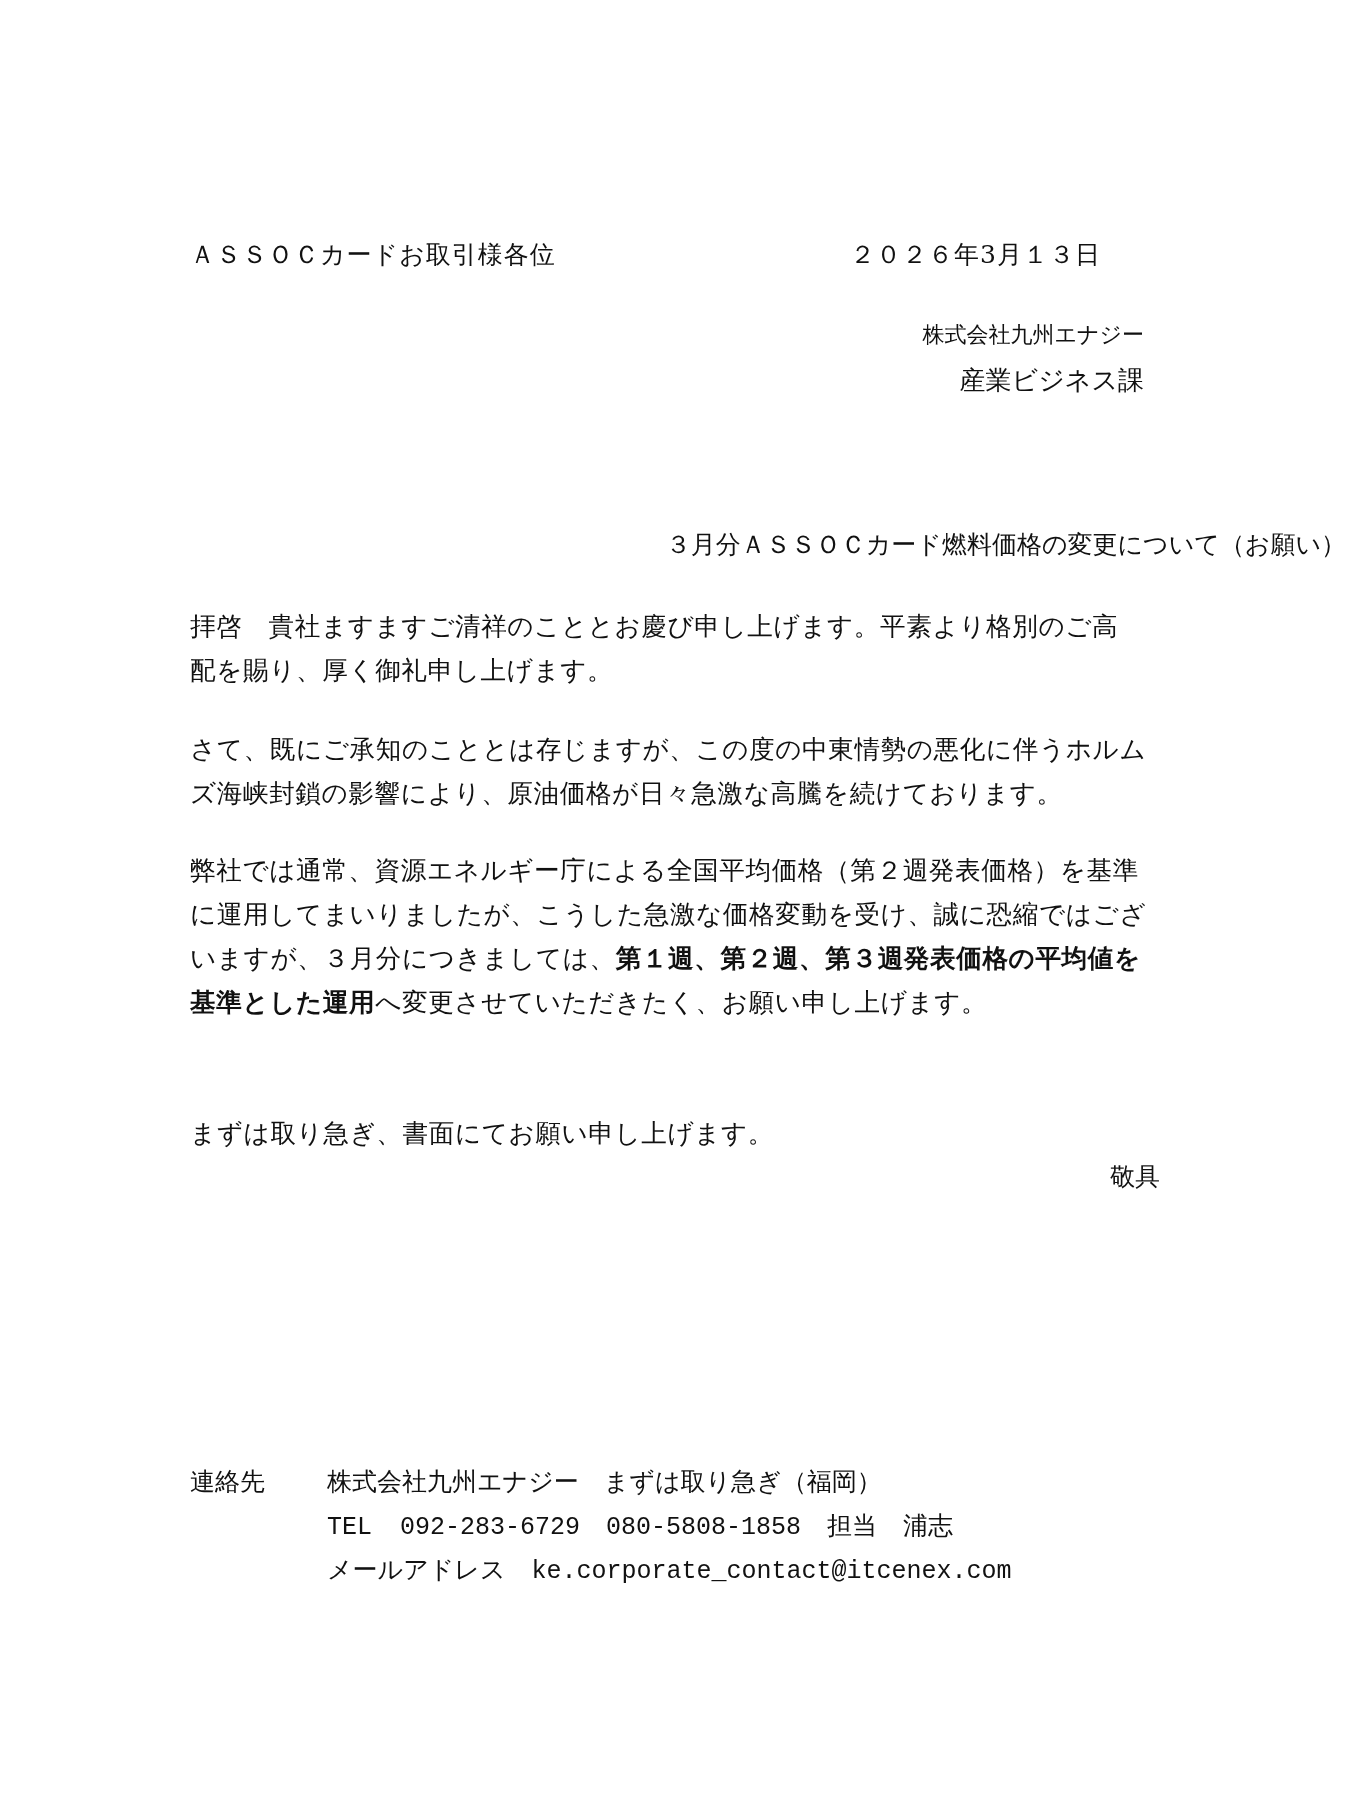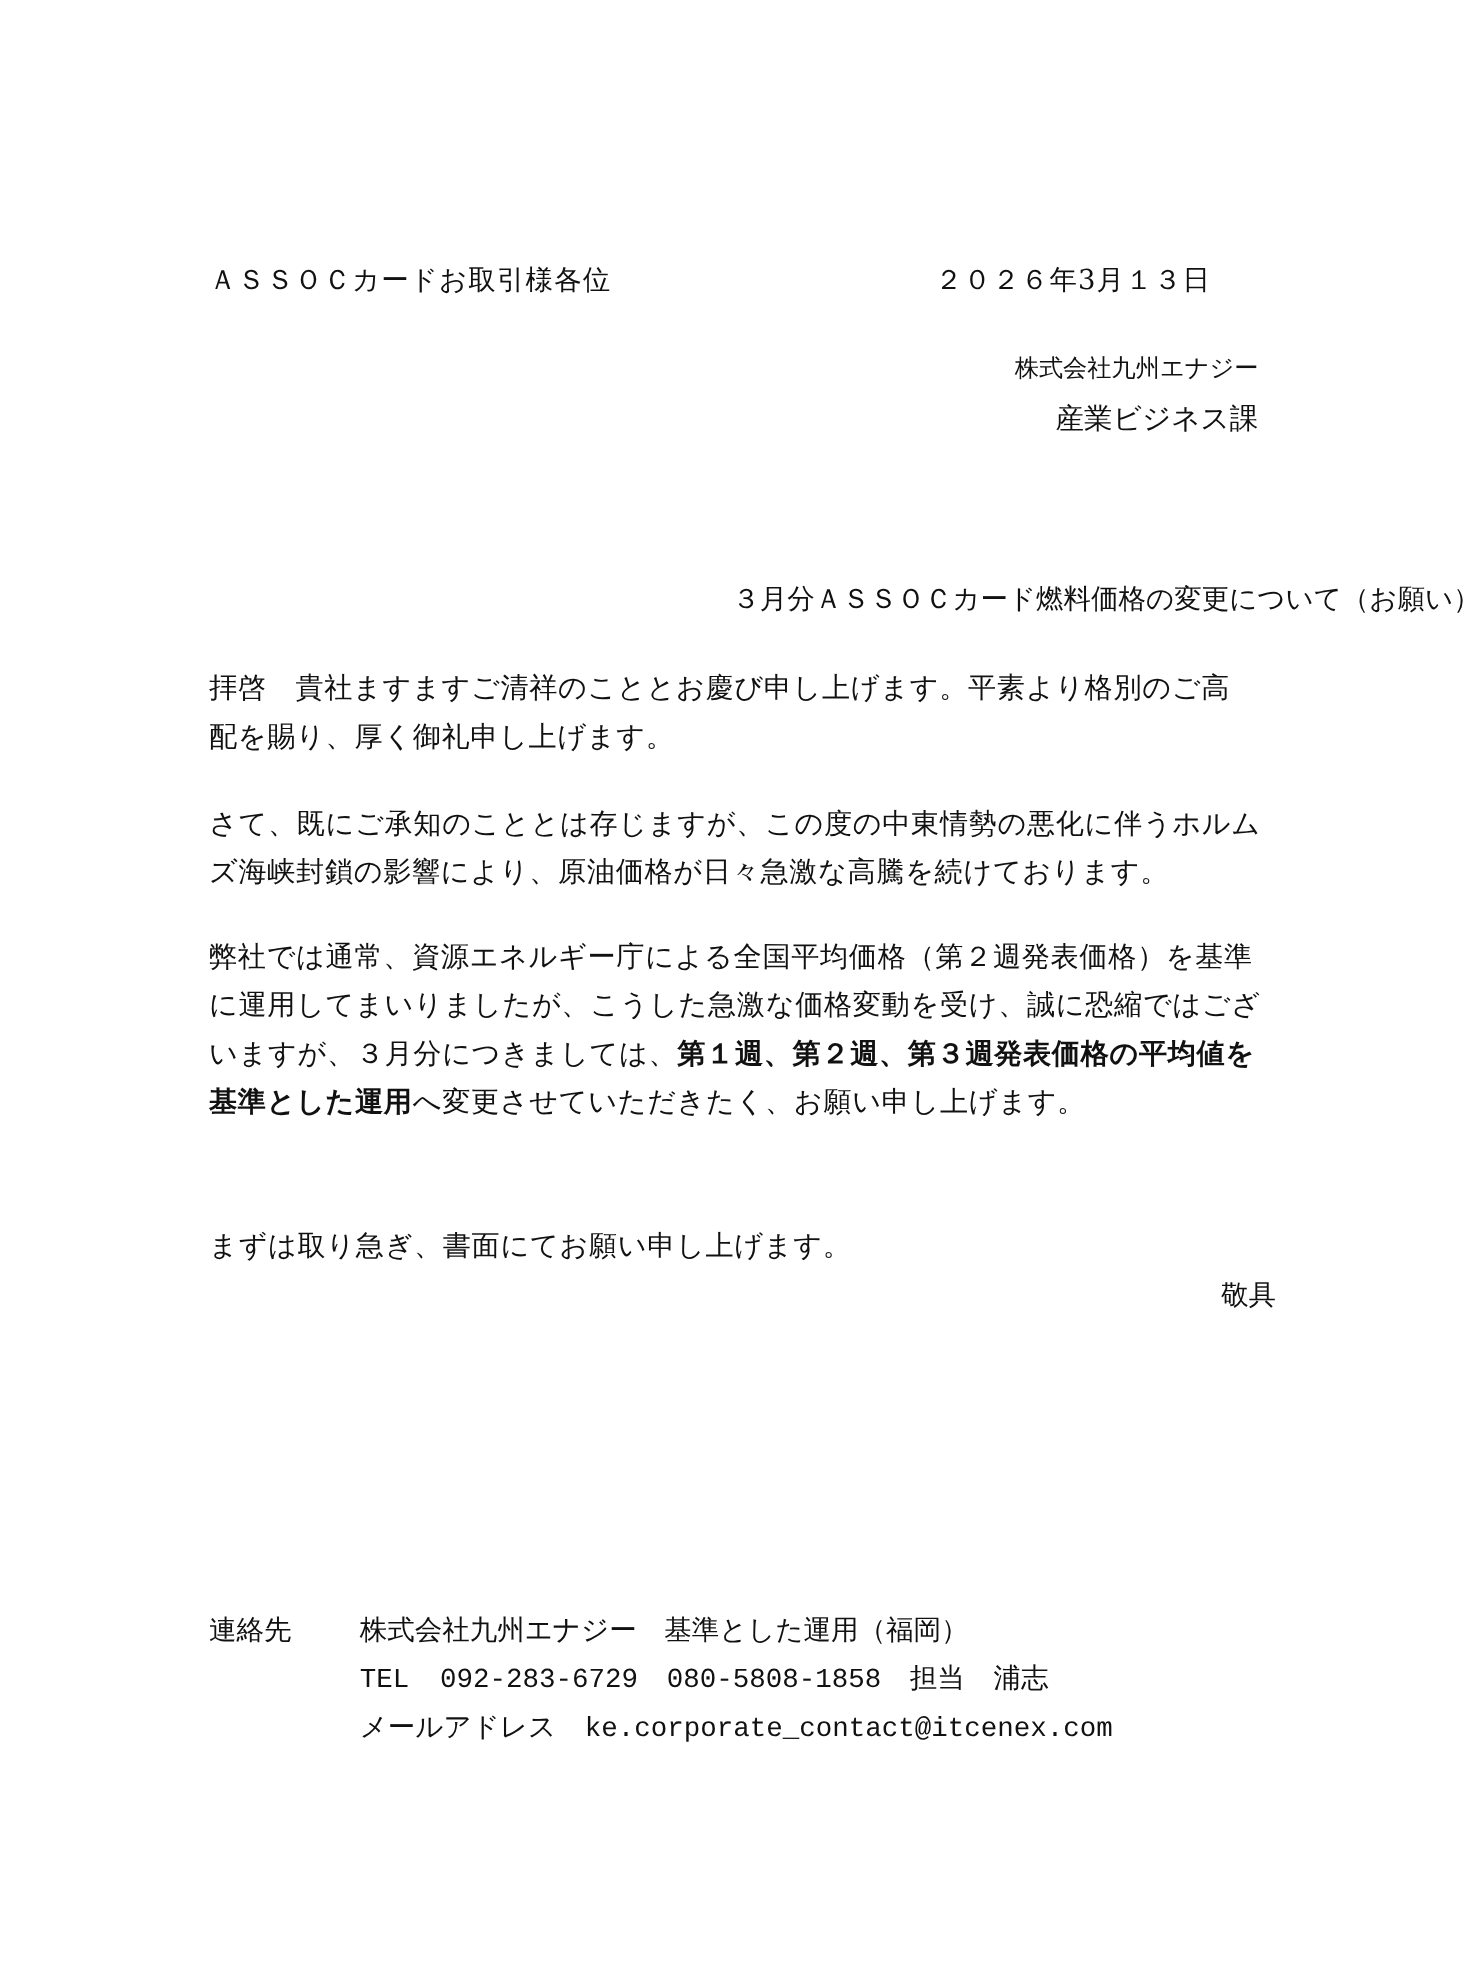--- a/index.html
+++ b/index.html
@@ -113,21 +113,21 @@
   </div>
 
   <div class="body-text p4">
     <span class="line">まずは取り急ぎ、書面にてお願い申し上げます。</span>
   </div>
 
   <div class="abs closing">敬具</div>
 
   <div class="abs contact-label">連絡先</div>
 
-  <div class="abs contact-line c1">株式会社九州エナジー　基準とした運用（福岡）</div>
+  <div class="abs contact-line c1">株式会社九州エナジー　まずは取り急ぎ（福岡）</div>
 
   <div class="abs contact-line c2">
     <span class="mono">TEL</span><span style="display:inline-block;width:28px;"></span><span class="mono tel-num">092-283-6729</span><span style="display:inline-block;width:26px;"></span><span class="mono tel-num">080-5808-1858</span><span style="display:inline-block;width:26px;"></span><span>担当</span><span style="display:inline-block;width:26px;"></span><span>浦志</span>
   </div>
 
   <div class="abs contact-line c3">
     <span>メールアドレス</span><span style="display:inline-block;width:26px;"></span><span class="mono">ke.corporate_contact@itcenex.com</span>
   </div>
 
 </div>

